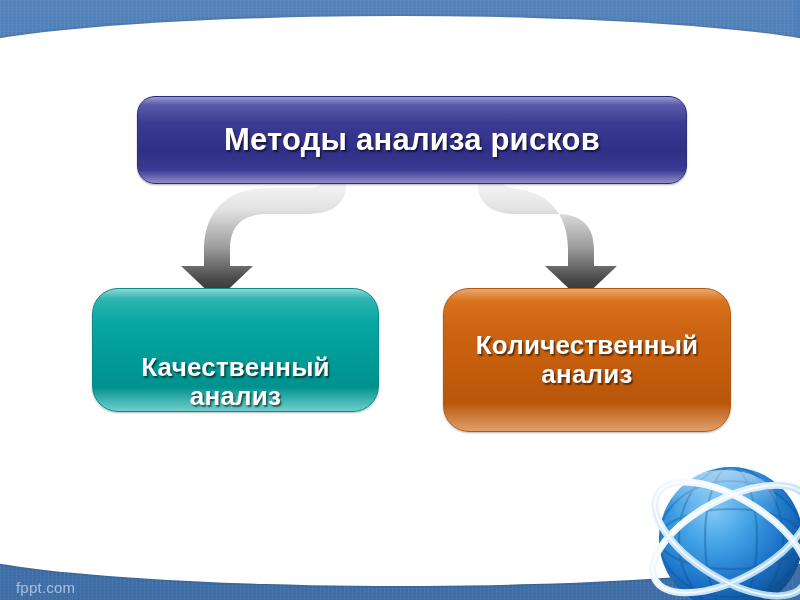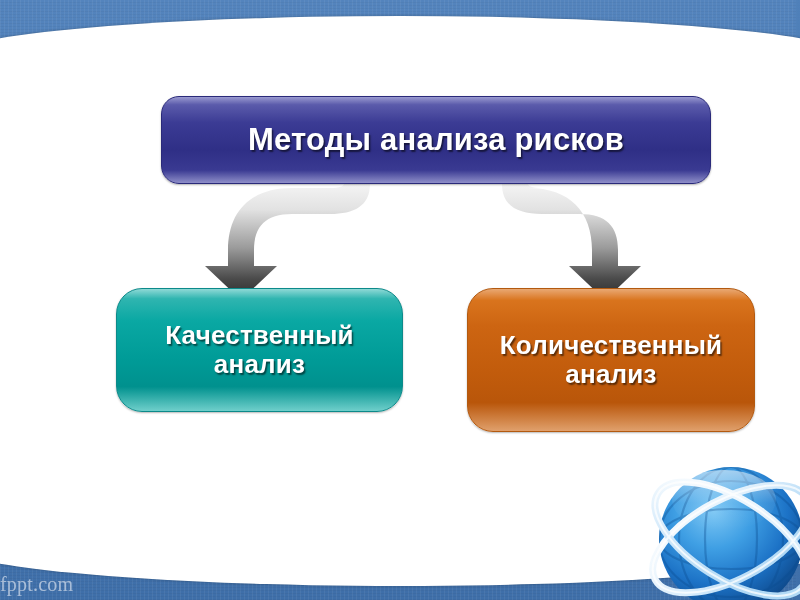--- a/index.html
+++ b/index.html
@@ -68,45 +68,44 @@
     right: 0;
     width: 4px;
     height: 100%;
     background: linear-gradient(180deg,#4f80b9 0%, #3f6fa9 100%);
     opacity: .85;
   }
 
   
   .watermark {
     position: absolute;
-    left: 0;
+    left: 16px;
     bottom: 4px;
-    font-size: 20px;
+    font-size: 15px;
     letter-spacing: .2px;
     color: rgba(232,238,246,0.62);
-    font-family: Liberation Serif, serif;
+    font-family: Liberation Sans, sans-serif;
     z-index: 8;
   }
 
   
   .globe-wrap {
     position: absolute;
     right: -26px;
     bottom: -34px;
     width: 190px;
     height: 190px;
     z-index: 6;
   }
 
   
   .diagram {
     position: absolute;
     inset: 0;
     z-index: 5;
-    margin-left: 24px;
   }
 
   .node {
     position: absolute;
     box-sizing: border-box;
     display: flex;
     align-items: center;
     justify-content: center;
     text-align: center;
     color: #ffffff;
@@ -147,20 +146,21 @@
     border: 1px solid #0c8a8a;
     background:
       linear-gradient(180deg,
         #8fd9d6 0%,
         #2fb5b0 8%,
         #0aa8a3 26%,
         #009b97 58%,
         #00918e 80%,
         #6fcfcb 100%);
     box-shadow: 0 1px 2px rgba(0,0,0,0.28);
+    align-items: flex-end;
   }
 
   #node-right {
     left: 443px;
     top: 288px;
     width: 288px;
     height: 144px;
     font-size: 26px;
     border-radius: 26px;
     border: 1px solid #b35a10;

